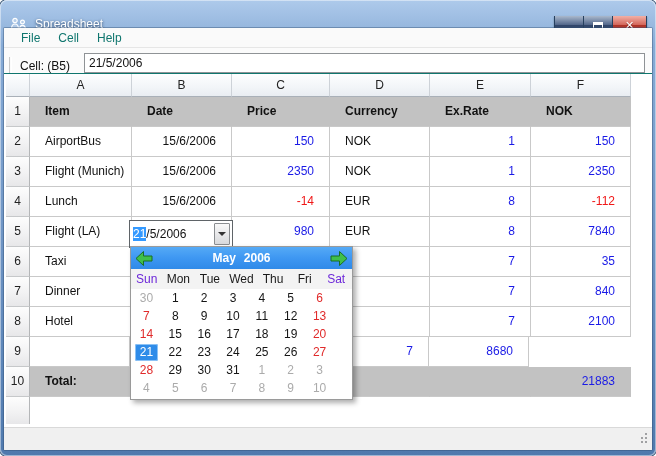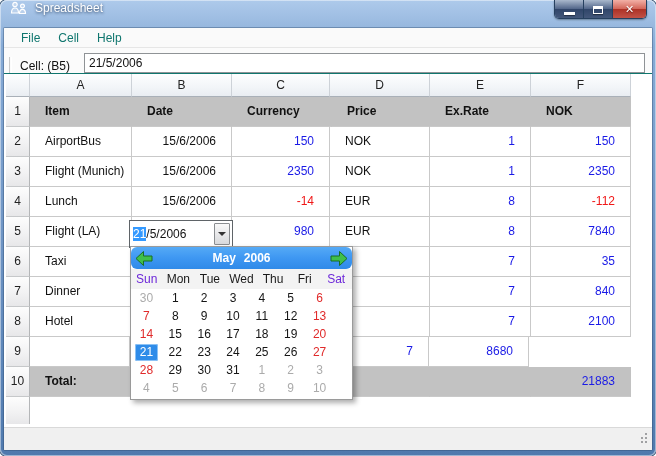--- a/index.html
+++ b/index.html
@@ -4,21 +4,21 @@
 <style>
   html,body{margin:0;padding:0;background:#fff;}
   *{box-sizing:border-box;}
   body{font-family:"Liberation Sans","DejaVu Sans",sans-serif;font-size:12px;color:#111;}
 
   .window{position:relative;width:656px;height:456px;border-radius:7px;overflow:hidden;
     background:linear-gradient(180deg,#AECAEB 0%,#87ABD6 10%,#6D93C3 55%,#5C85B8 80%,#4F79AD 100%);
     box-shadow:inset 0 0 0 1px rgba(255,255,255,.45), 0 0 0 1px #3A5878;}
 
   
-  .titlebar{position:absolute;left:0;top:0;width:100%;height:16px;display:flex;align-items:center;text-align:center;}
+  .titlebar{position:absolute;left:0;top:16px;width:100%;height:16px;display:flex;align-items:center;text-align:center;}
   .app-icon{margin-left:10px;margin-right:7px;display:inline-flex;}
   .title-text{color:#fff;text-shadow:0 1px 3px rgba(10,30,60,.8);font-size:12px;}
   .winbtns{position:absolute;right:9px;top:0;display:flex;border:1px solid #26405F;border-top:none;
     border-radius:0 0 5px 5px;overflow:hidden;height:19px;box-shadow:0 1px 2px rgba(0,0,0,.35);}
   .wbtn{width:29px;height:19px;display:flex;align-items:center;justify-content:center;
     background:linear-gradient(180deg,#A9B8CC 0%,#55698C 45%,#31466A 50%,#45597C 100%);
     border-right:1px solid #26405F;}
   .wbtn:last-child{border-right:none;}
   .wbtn.close{width:33px;background:linear-gradient(180deg,#F2B0A6 0%,#D4685C 45%,#AE3327 50%,#C4554A 100%);}
   .g-min{width:11px;height:3px;background:#fff;margin-top:8px;box-shadow:0 1px 1px rgba(0,0,0,.4);}
@@ -64,21 +64,21 @@
   .combo-sel{background:#3399FF;color:#fff;}
   .combo-btn{position:absolute;right:2px;top:2px;bottom:2px;width:16px;
     background:linear-gradient(180deg,#F8F8F8,#D8D9DC);border:1px solid #8A8D90;border-radius:1px;
     display:flex;align-items:center;justify-content:center;}
   .tri-down{width:0;height:0;border-left:4px solid transparent;border-right:4px solid transparent;border-top:4px solid #333;}
 
   
   .cal{position:absolute;left:130px;top:246px;width:223px;height:154px;background:#fff;
     border:1px solid #9A9A9A;z-index:10;box-shadow:3px 3px 5px rgba(0,0,0,.32);display:flex;flex-direction:column;}
   .cal-hd{height:22px;background:linear-gradient(180deg,#55AAF6 0%,#3E97F2 50%,#2F8AE8 100%);
-    display:flex;align-items:center;justify-content:space-between;padding:0 3px;border-radius:6px;}
+    display:flex;align-items:center;justify-content:space-between;padding:0 3px;}
   .cal-title{color:#fff;font-weight:bold;font-size:12px;display:flex;gap:8px;}
   .cal-arrow{display:inline-flex;cursor:pointer;}
   .cal-dn{height:20px;background:#F3F3F3;display:grid;grid-template-columns:repeat(7,1fr);align-items:center;}
   .dn{text-align:center;color:#1A1A1A;font-size:12px;}
   .dn[data-type="we"]{color:#6d28d9;}
   .cal-grid{flex:1;display:grid;grid-template-columns:repeat(7,1fr);grid-template-rows:repeat(6,1fr);
     align-items:center;padding:0 18px 2px 1px;}
   .cday{text-align:center;font-size:12px;line-height:17px;margin:0 3px;}
   .cday[data-type="wd"]{color:#151515;}
   .cday[data-type="we"]{color:#E02A2A;}
@@ -142,22 +142,22 @@
         <div class="ch cC">C</div>
         <div class="ch cD">D</div>
         <div class="ch cE">E</div>
         <div class="ch cF">F</div>
       </div>
 
       <div class="grid-row gray">
         <div class="rownum">1</div>
         <div class="cell cA al">Item</div>
         <div class="cell cB al">Date</div>
+        <div class="cell cC al">Price</div>
         <div class="cell cD al">Currency</div>
-        <div class="cell cC al">Price</div>
         <div class="cell cE al">Ex.Rate</div>
         <div class="cell cF al">NOK</div>
       </div>
 
       <div class="grid-row">
         <div class="rownum">2</div>
         <div class="cell cA al">AirportBus</div>
         <div class="cell cB ar">15/6/2006</div>
         <div class="cell cC ar" data-color="blue">150</div>
         <div class="cell cD al">NOK</div>

